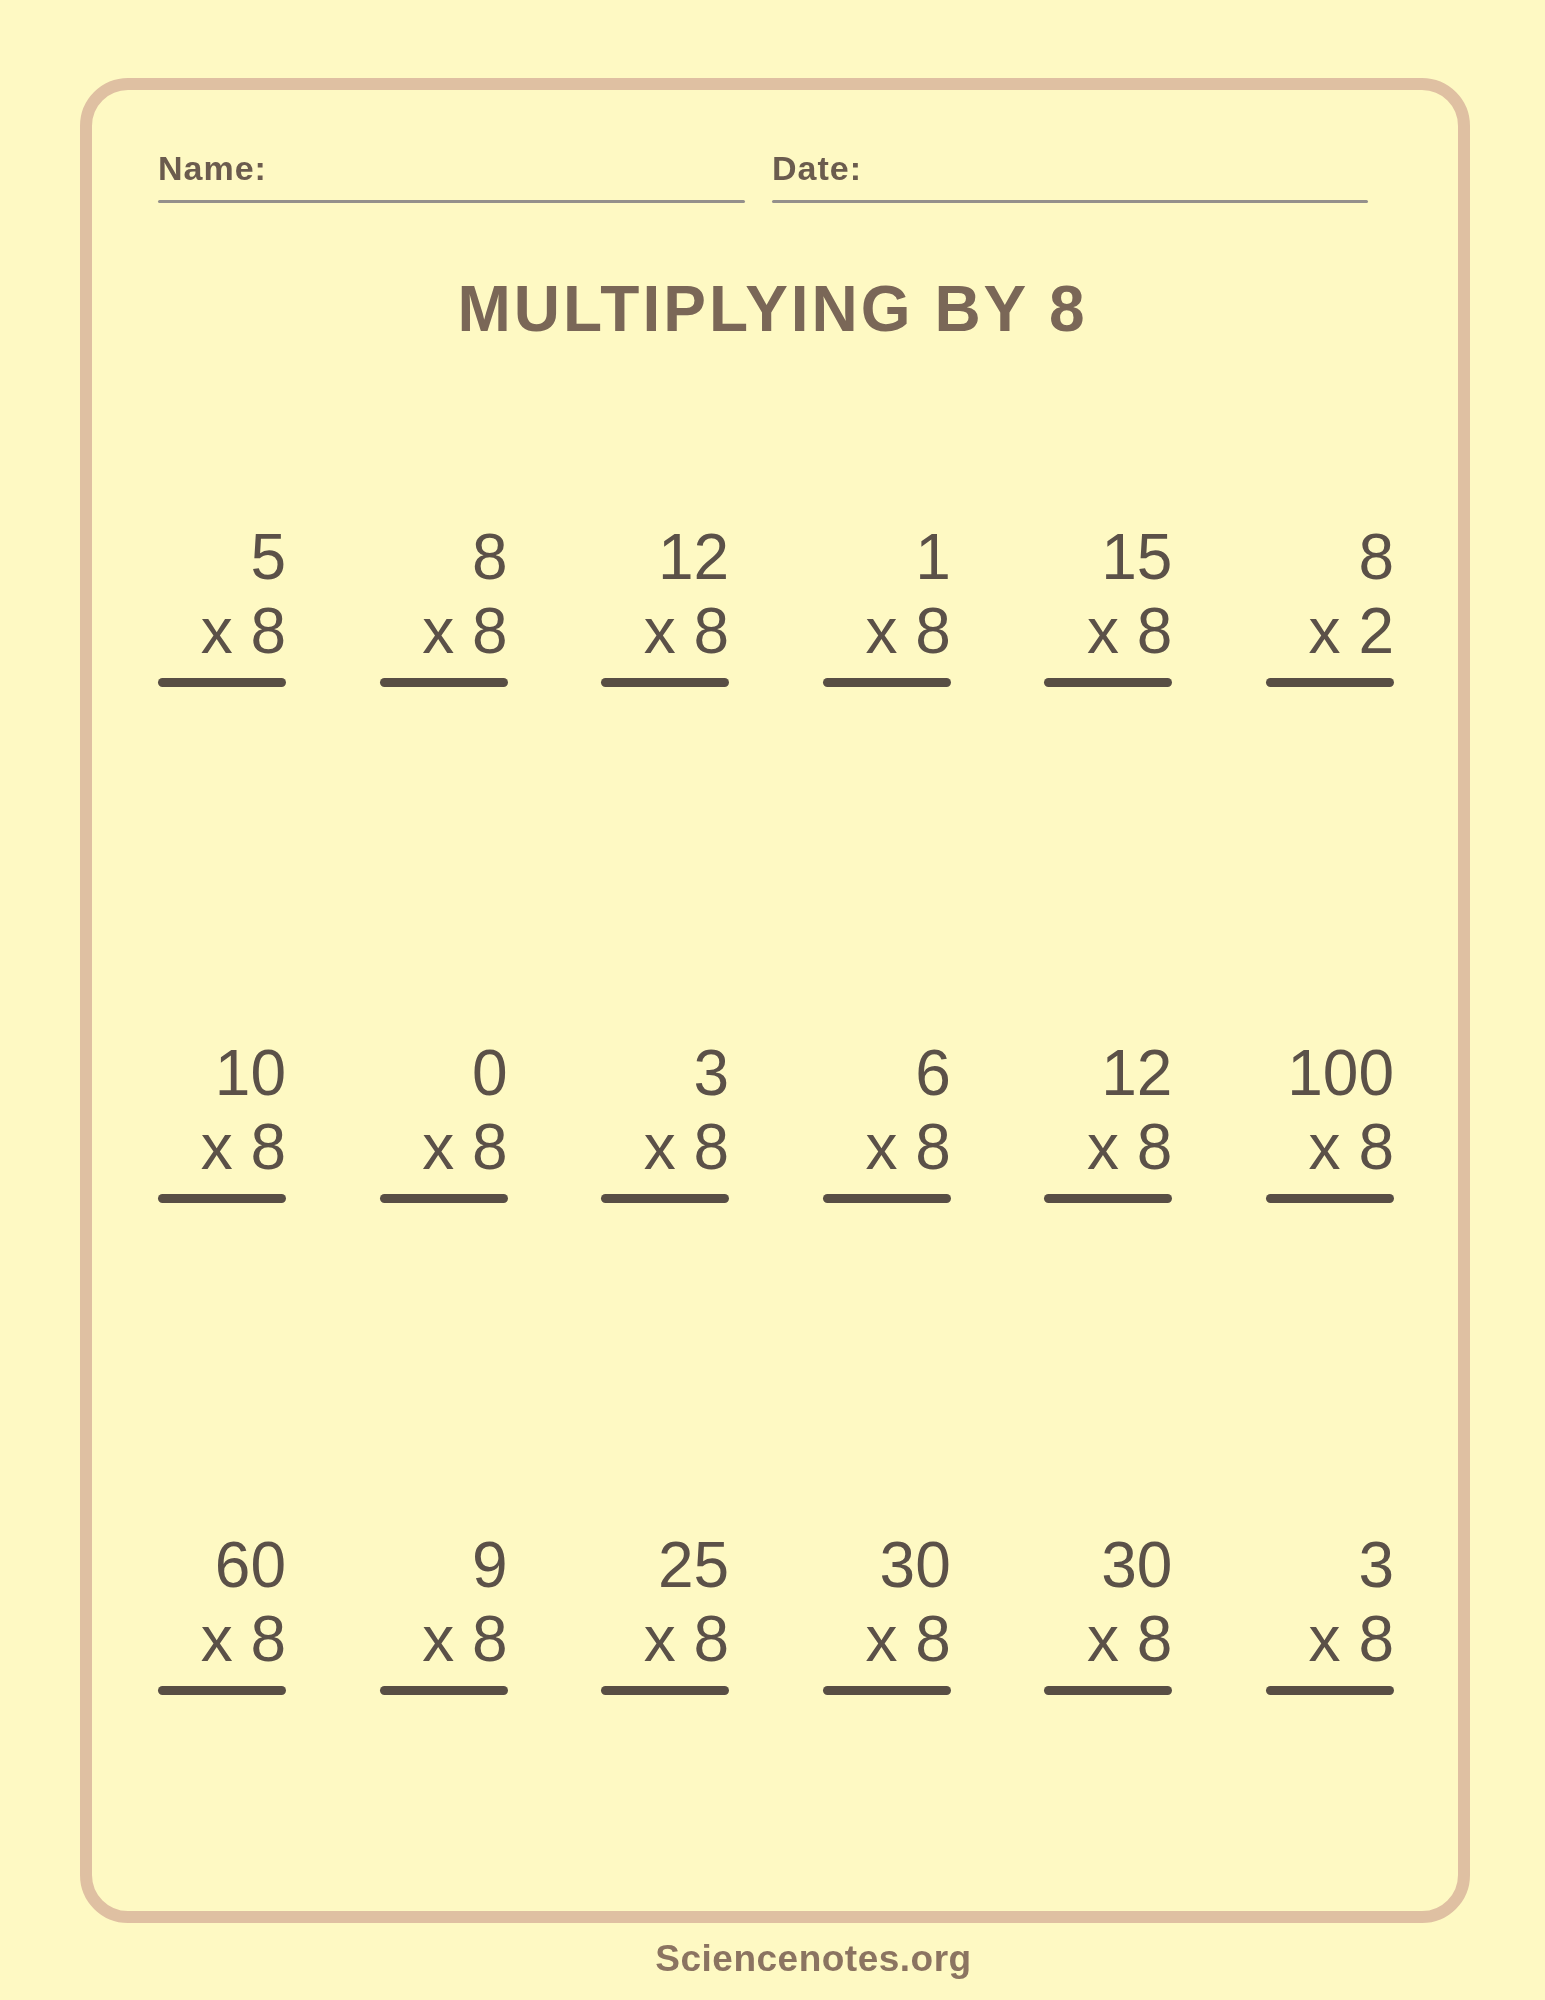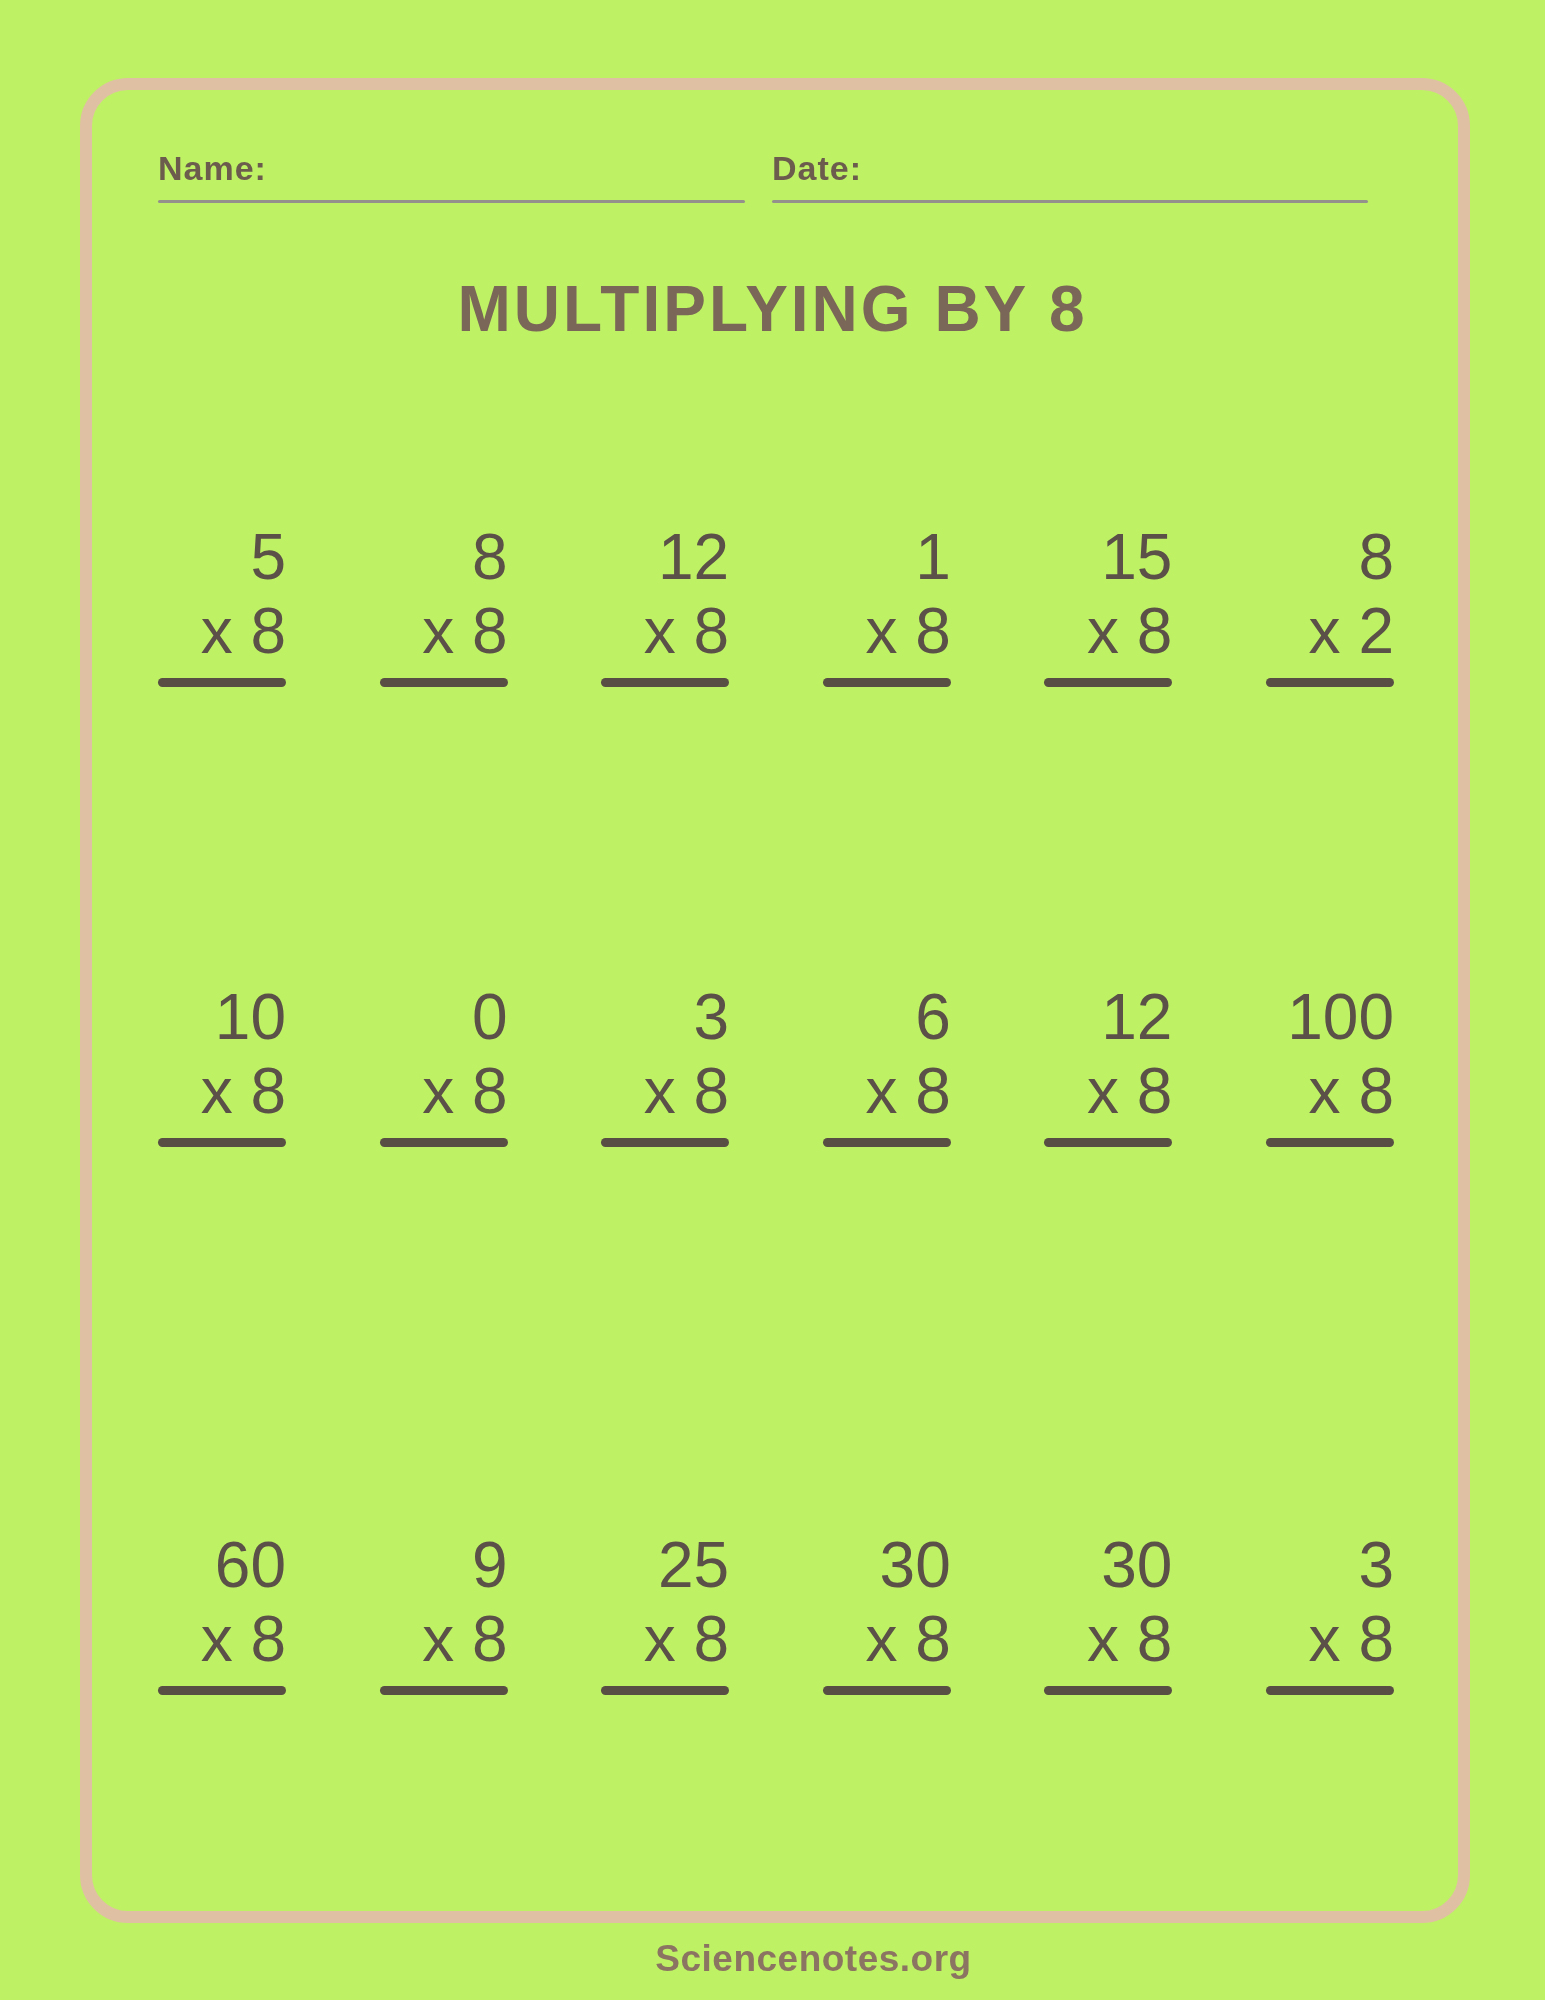--- a/index.html
+++ b/index.html
@@ -1,19 +1,19 @@
 <!DOCTYPE html>
 <html><head>
 <meta charset="utf-8">
 <style>
   html,body { margin:0; padding:0; background:#ffffff; }
   .sheet {
     position:relative;
     width:1545px; height:2000px;
-    background:#bef264;
+    background:#fef9c3;
     font-family:"Liberation Sans","DejaVu Sans",sans-serif;
     overflow:hidden;
   }
   .border-frame {
     position:absolute;
     left:80px; top:78px;
     width:1390px; height:1845px;
     border:12px solid #dfc0a2;
     border-radius:48px;
     box-sizing:border-box;
@@ -45,21 +45,21 @@
   .problems {
     position:absolute;
     left:158px; width:1236px;
   }
   .problems-row {
     position:absolute;
     left:0; width:100%;
     display:flex; justify-content:space-between;
   }
   .row-0 { top:520px; }
-  .row-1 { top:980px;align-items:center; }
+  .row-1 { top:1036px;align-items:center; }
   .row-2 { top:1488px;margin-top:40px; }
   .problem {
     width:128px;
     text-align:right;
   }
   .operand {
     font-size:64px;
     font-weight:300;
     color:#5b5148;
     line-height:74px;

